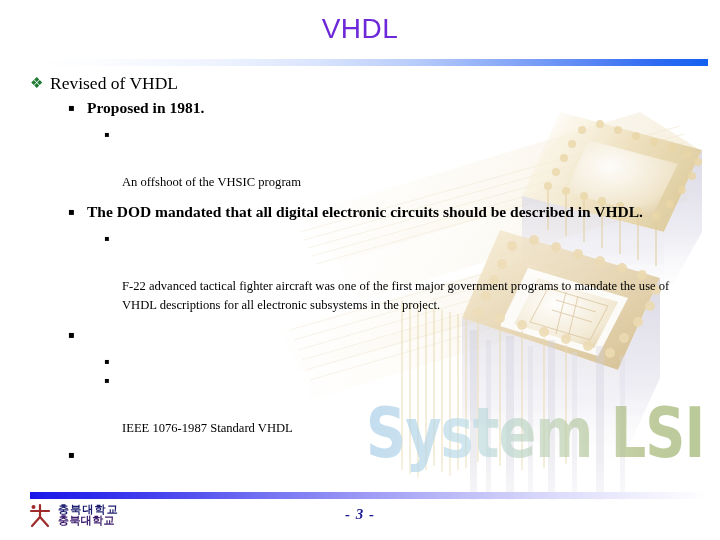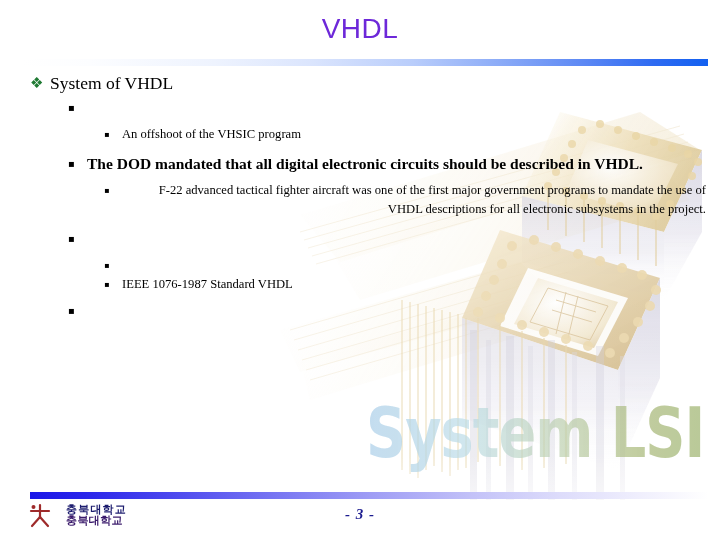--- a/index.html
+++ b/index.html
@@ -131,21 +131,22 @@
     font-size: 8px;
     line-height: 19px;
     color: #000000;
     font-family: "DejaVu Sans", sans-serif;
   }
   .lvl3 .txt {
     font-size: 12.6px;
     line-height: 19px;
     color: #000000;
     font-weight: 400;
-    text-align: right;
+    text-align: left;
+    margin-top: 48px;
   }
 
   .gap-sm { height: 5px; }
   .gap-md { height: 8px; }
 
   
   .footer-rule {
     position: absolute;
     left: 30px;
     top: 492px;
@@ -172,21 +173,21 @@
     height: 40px;
     z-index: 6;
   }
 
   .univ-logo {
     position: absolute;
     left: 27px;
     top: 2px;
     display: flex;
     align-items: center;
-    gap: 13px;
+    gap: 5px;
   }
   .univ-mark {
     width: 26px;
     height: 26px;
     flex: 0 0 auto;
   }
   .univ-names {
     display: flex;
     flex-direction: column;
     justify-content: center;
@@ -429,25 +430,26 @@
   </div>
 
   <div class="slide-title">VHDL</div>
 
   <div class="header-rule"></div>
 
   <div class="content">
 
     <div class="lvl1">
       <span class="bullet">❖</span>
-      <span class="txt">System of VHDL</span>
+      <span class="txt">Revised of VHDL</span>
     </div>
 
     <div class="lvl2">
       <span class="bullet">▪</span>
+      <span class="txt">Proposed in 1981.</span>
     </div>
 
     <div class="gap-sm"></div>
 
     <div class="lvl3">
       <span class="bullet">▪</span>
       <span class="txt">An offshoot of the VHSIC program</span>
     </div>
 
     <div class="gap-md"></div>

